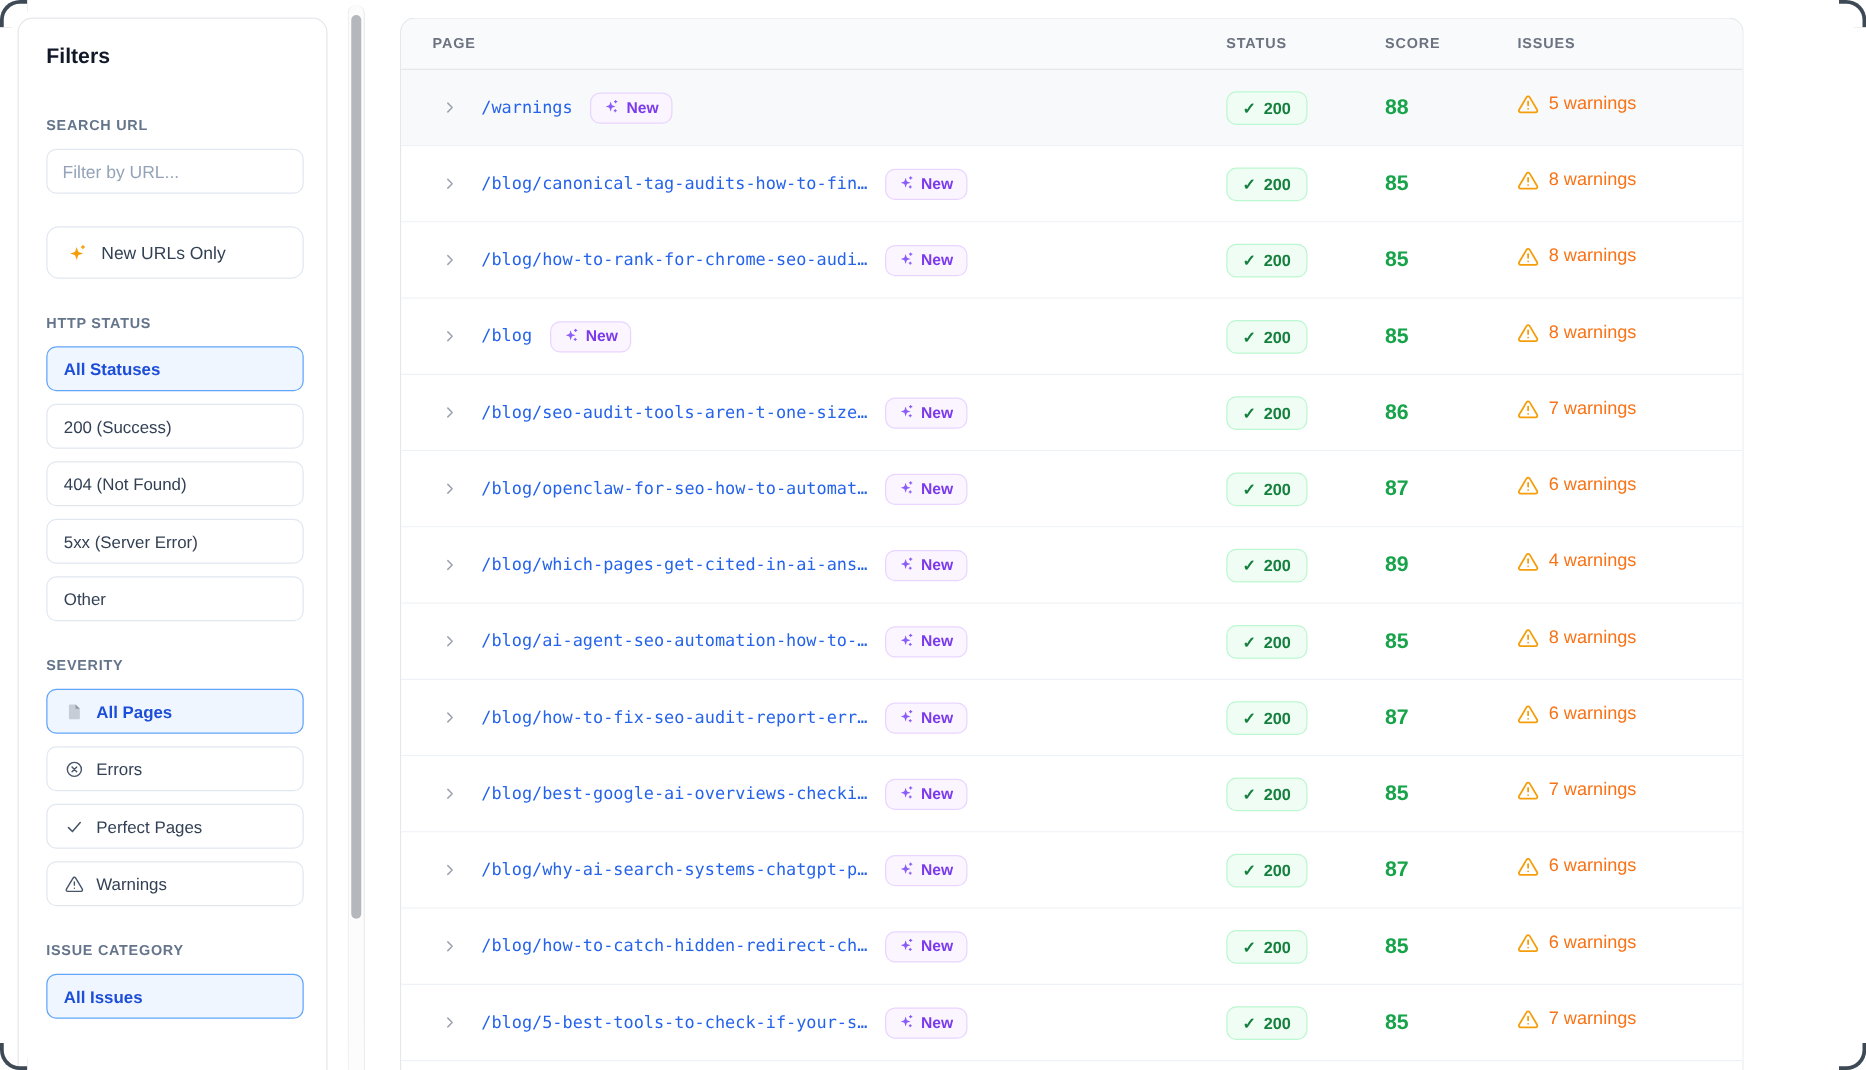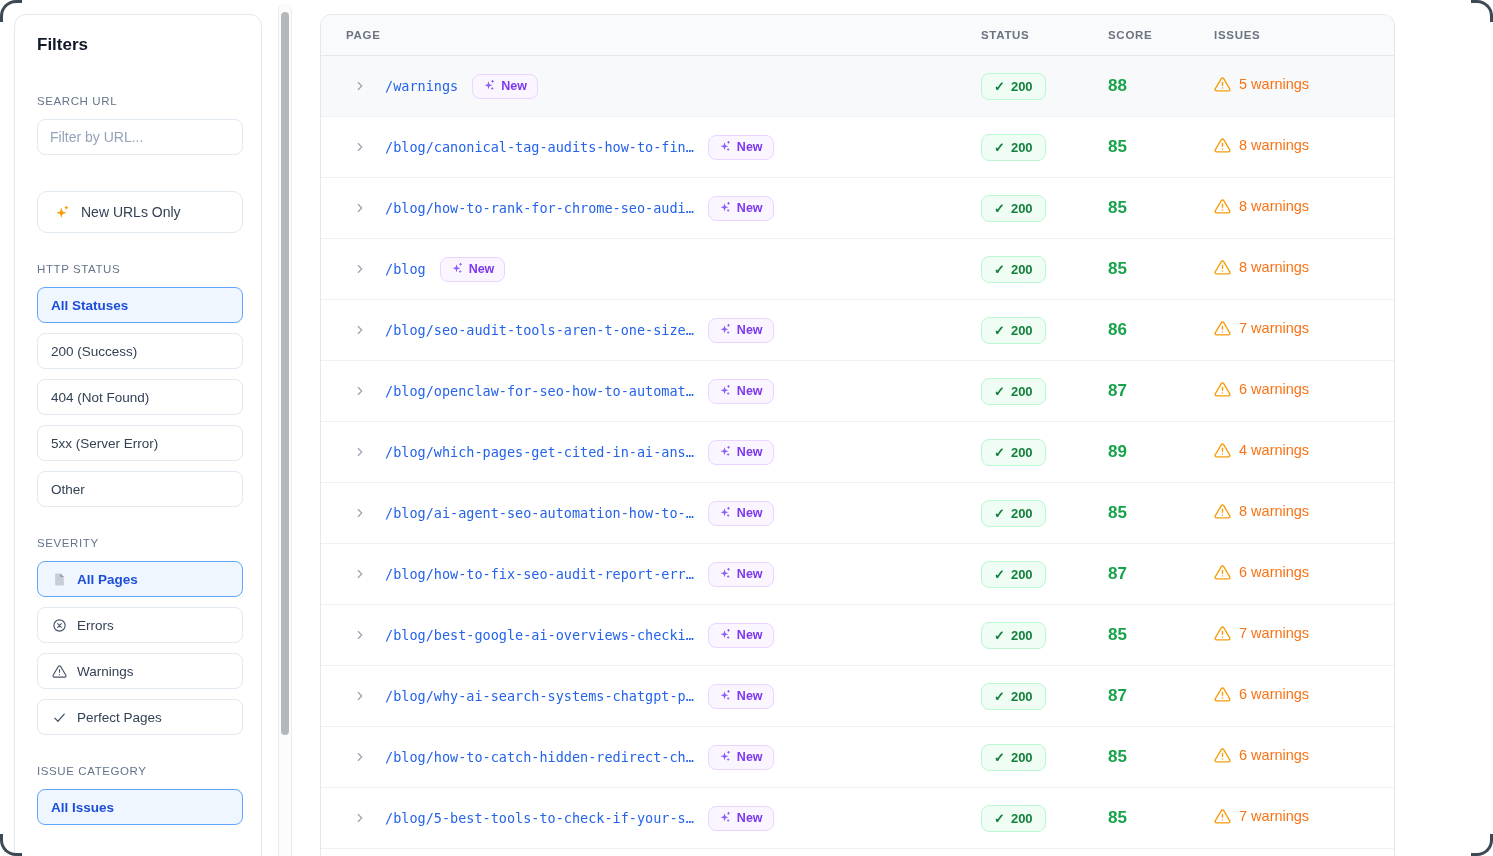--- a/index.html
+++ b/index.html
@@ -18,33 +18,33 @@
   .corner.br { bottom: 0; right: 0; border-bottom: 3px solid #3e4956; border-right: 3px solid #3e4956; border-bottom-right-radius: 16px; }
 
   
   .sidebar {
     position: absolute; left: 14px; top: 14px; width: 248px; height: 900px;
     background: #fff; border: 1px solid #e5e7eb; border-radius: 12px;
     padding: 20px 18px 20px 22px;
   }
   .sidebar h2 { font-size: 17px; font-weight: 700; color: #111827; margin-bottom: 40px; }
   .section-label {
-    font-size: 11.5px; font-weight: 400; letter-spacing: 0.6px;
+    font-size: 11.5px; font-weight: 700; letter-spacing: 0.6px;
     color: #64748b; text-transform: uppercase; margin-bottom: 12px;
   }
   .section-label + * { margin-bottom: 0; }
   .mt { margin-top: 30px; }
   .search-input {
     width: 100%; height: 36px; border: 1px solid #e2e8f0; border-radius: 8px;
     padding: 0 12px; font-size: 14px; color: #334155; outline: none;
     font-family: "Liberation Sans", sans-serif;
   }
   .search-input::placeholder { color: #94a3b8; }
   .new-urls-btn {
-    margin-top: 36px; width: 100%; height: 42px; background: #fff;
+    margin-top: 26px; width: 100%; height: 42px; background: #fff;
     border: 1px solid #e2e8f0; border-radius: 10px; cursor: pointer;
     display: flex; align-items: center; gap: 11px; padding: 0 16px;
     font-size: 14px; color: #334155; font-family: "Liberation Sans", sans-serif;
   }
   .option-list { display: flex; flex-direction: column; gap: 10px; }
   .option {
     width: 100%; height: 36px; background: #fff; border: 1px solid #e2e8f0;
     border-radius: 8px; cursor: pointer; text-align: left;
     display: flex; align-items: center; gap: 10px; padding: 0 13px;
     font-size: 13.5px; color: #334155; font-family: "Liberation Sans", sans-serif;
@@ -168,36 +168,36 @@
         <span class="opt-icon">
           <svg viewBox="0 0 24 24" fill="none" stroke="#475569" stroke-width="1.8" stroke-linecap="round">
             <circle cx="12" cy="12" r="9"></circle>
             <path d="m9 9 6 6M15 9l-6 6"></path>
           </svg>
         </span>
         <span>Errors</span>
       </button>
       <button class="option">
         <span class="opt-icon">
+          <svg viewBox="0 0 24 24" fill="none" stroke="#475569" stroke-width="2" stroke-linecap="round" stroke-linejoin="round">
+            <path d="M4.5 13l5 5 10-11.5"></path>
+          </svg>
+        </span>
+        <span>Perfect Pages</span>
+      </button>
+      <button class="option">
+        <span class="opt-icon">
           <svg viewBox="0 0 24 24" fill="none" stroke="#475569" stroke-width="1.8" stroke-linecap="round" stroke-linejoin="round">
             <path d="M10.29 3.86 1.82 18a2 2 0 0 0 1.71 3h16.94a2 2 0 0 0 1.71-3L13.71 3.86a2 2 0 0 0-3.42 0z"></path>
             <path d="M12 9v4"></path>
             <path d="M12 17h.01"></path>
           </svg>
         </span>
         <span>Warnings</span>
       </button>
-      <button class="option">
-        <span class="opt-icon">
-          <svg viewBox="0 0 24 24" fill="none" stroke="#475569" stroke-width="2" stroke-linecap="round" stroke-linejoin="round">
-            <path d="M4.5 13l5 5 10-11.5"></path>
-          </svg>
-        </span>
-        <span>Perfect Pages</span>
-      </button>
     </div>
 
   <div class="section-label mt">ISSUE CATEGORY</div>
   <div class="option-list">
       <button class="option selected">
         <span>All Issues</span>
       </button>
     </div>
 </aside>
 

